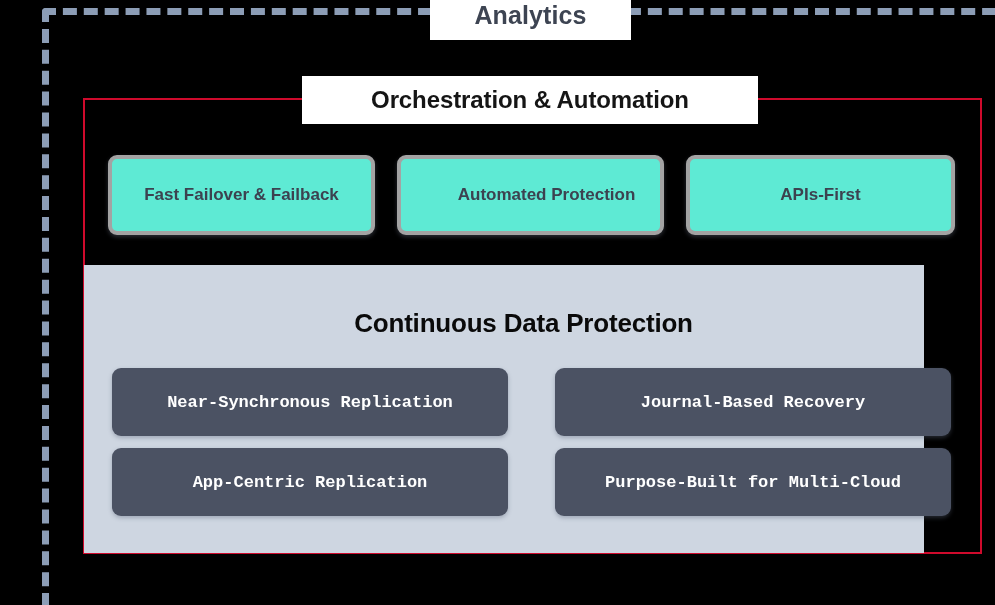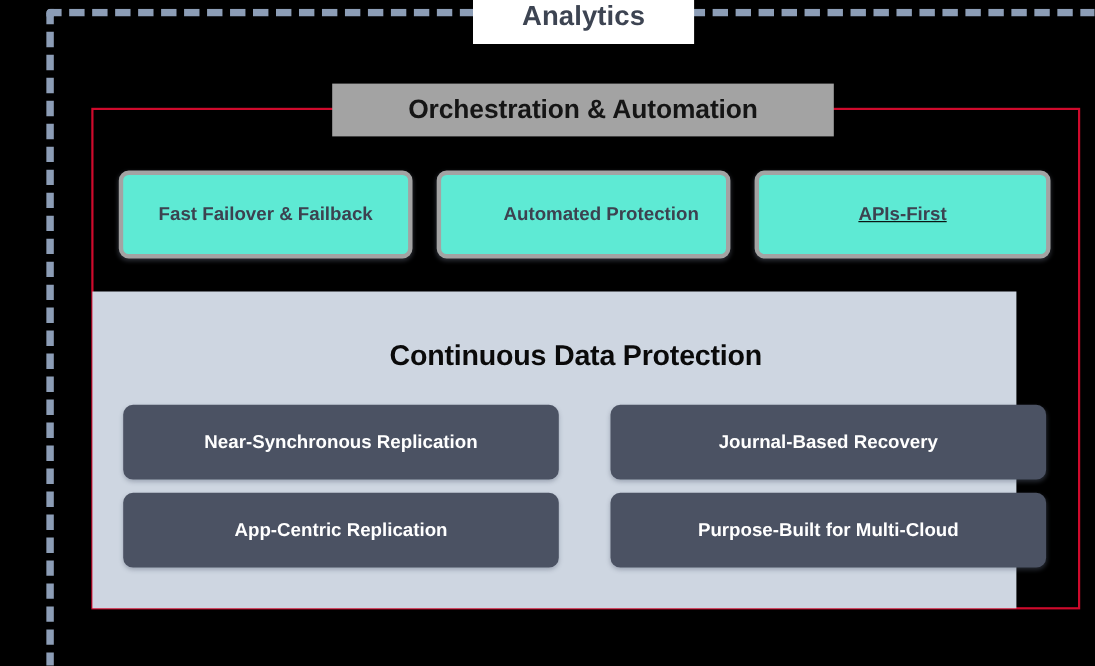--- a/index.html
+++ b/index.html
@@ -68,21 +68,21 @@
     box-sizing: border-box;
     z-index: 2;
   }
 
   #orchestration-label {
     position: absolute;
     left: 268px;
     top: 76px;
     width: 456px;
     height: 48px;
-    background: #a3a3a3;
+    background: #ffffff;
     display: flex;
     align-items: center;
     justify-content: center;
     z-index: 5;
   }
   #orchestration-label .label-text {
     font-size: 24px;
     font-weight: bold;
     color: #151515;
     letter-spacing: -0.1px;
@@ -110,21 +110,21 @@
     box-sizing: border-box;
   }
   .pill-light .pill-text {
     font-size: 17px;
     font-weight: bold;
     color: #3c4250;
     text-align: center;
   }
   #pill-fast-failover { width: 267px; height: 80px; }
   #pill-automated-protection { width: 267px; height: 80px; padding-left: 32px; }
-  #pill-apis-first { width: 269px; height: 80px; text-decoration: underline; }
+  #pill-apis-first { width: 269px; height: 80px; }
 
   
   #cdp-panel {
     position: absolute;
     left: 50px;
     top: 265px;
     width: 840px;
     height: 288px;
     background: #ced6e1;
     z-index: 3;
@@ -154,20 +154,21 @@
   }
   .pill-dark {
     height: 68px;
     background: #4b5263;
     border-radius: 9px;
     box-shadow: 0 2px 4px rgba(90,100,120,0.4);
     display: flex;
     align-items: center;
     justify-content: center;
     box-sizing: border-box;
+    font-family: Liberation Mono, monospace;
   }
   .pill-dark .pill-text {
     font-size: 17px;
     font-weight: bold;
     color: #ffffff;
     text-align: center;
   }
 </style>
 </head>
 <body>

